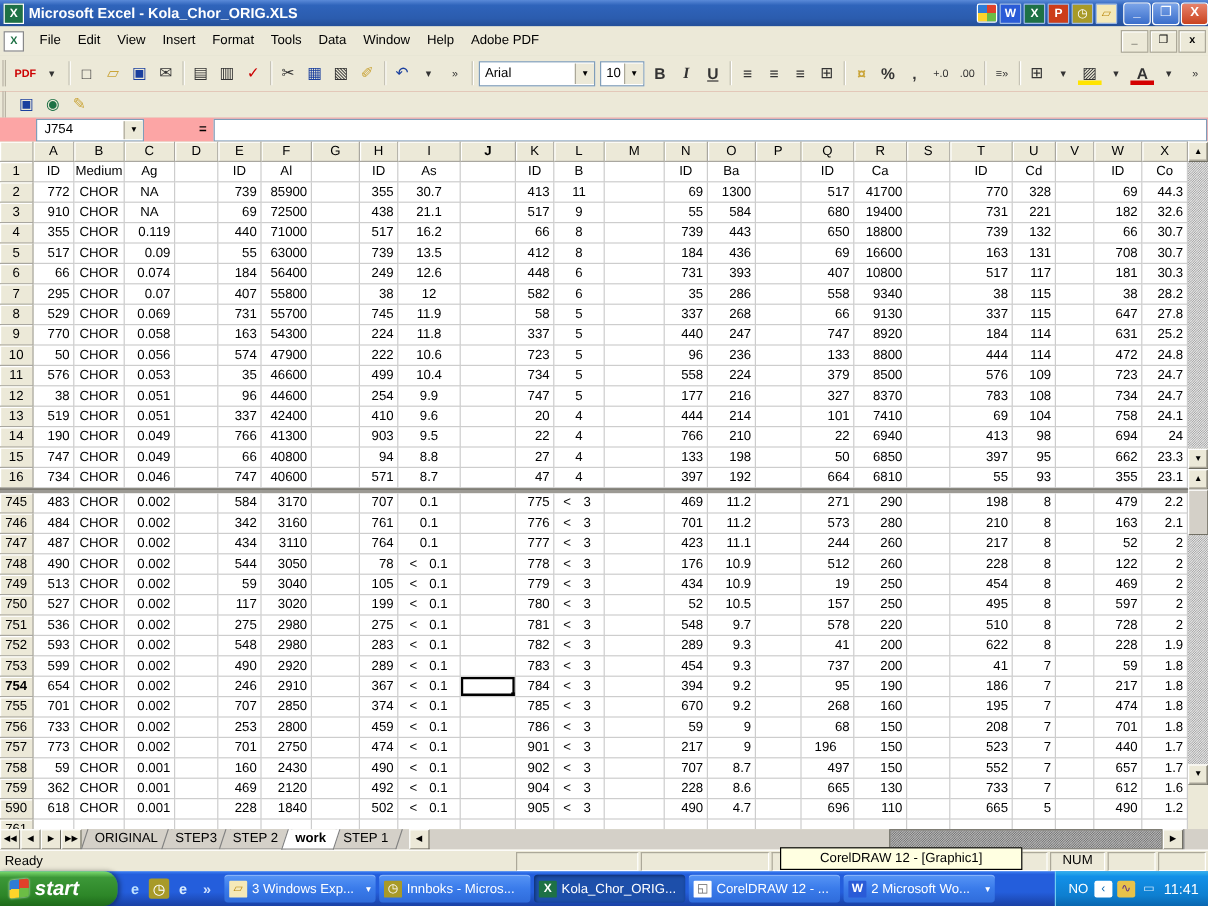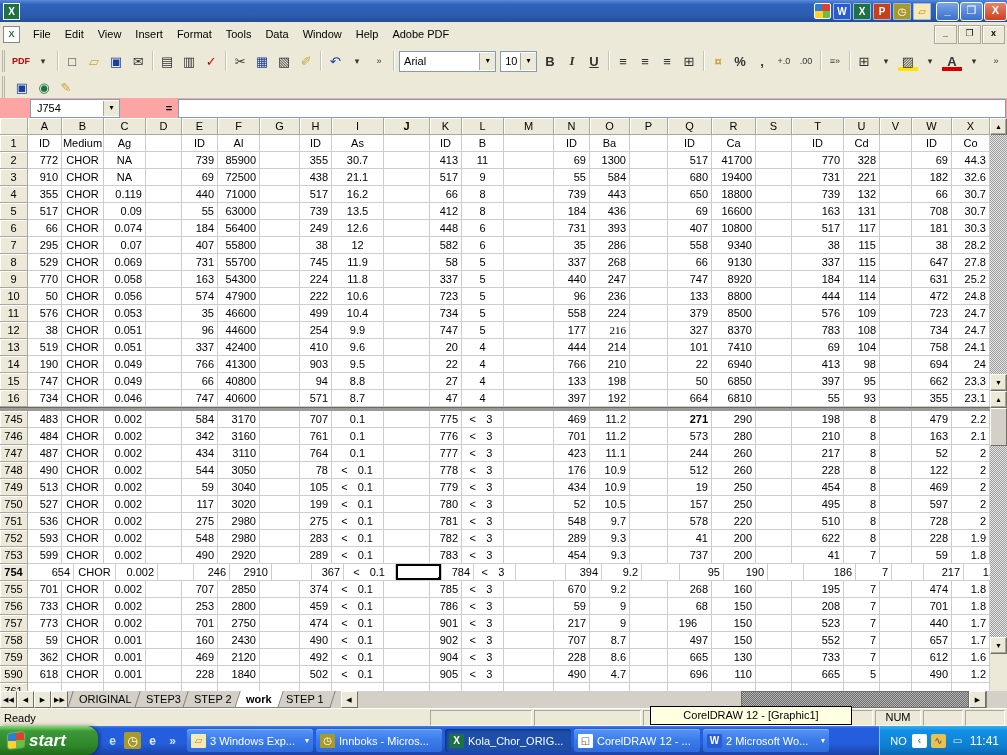--- a/index.html
+++ b/index.html
@@ -141,20 +141,21 @@
     border-left:1px solid #6ecdf2;color:#fff;}
   #systray .tray-ico{width:15px;height:14px;display:inline-flex;align-items:center;justify-content:center;
     font-size:10px;border-radius:2px;}
   #clock{font-size:12px;}
 </style>
 </head>
 <body>
 
 <div id="titlebar" class="abs">
   <span class="appico">X</span>
+  <span>Microsoft Excel - Kola_Chor_ORIG.XLS</span>
   <span id="titleicons">
       <span class="winlogo"></span>
       <span class="tico" style="background: rgb(42, 91, 215); color: rgb(255, 255, 255);">W</span>
       <span class="tico" style="background: rgb(30, 113, 69); color: rgb(255, 255, 255);">X</span>
       <span class="tico" style="background: rgb(204, 61, 26); color: rgb(255, 255, 255);">P</span>
       <span class="tico" style="background: rgb(168, 154, 40); color: rgb(255, 255, 255);">◷</span>
       <span class="tico" style="background: rgb(245, 233, 184); color: rgb(184, 134, 11);">▱</span>
     </span>
   <span class="capbtn">_</span>
   <span class="capbtn">❐</span>
@@ -595,21 +596,21 @@
       <div class="cell num" style="width: 36px;">96</div>
       <div class="cell num" style="width: 42px;">44600</div>
       <div class="cell" style="width: 40px;"></div>
       <div class="cell num" style="width: 32px;">254</div>
       <div class="cell ctr" style="width: 52px;">9.9</div>
       <div class="cell" style="width: 46px;"></div>
       <div class="cell num" style="width: 32px;">747</div>
       <div class="cell ctr" style="width: 42px;">5</div>
       <div class="cell" style="width: 50px;"></div>
       <div class="cell num" style="width: 36px;">177</div>
-      <div class="cell num" style="width: 40px; font-family: Liberation Serif, serif;">216</div>
+      <div class="cell num" style="width: 40px;">216</div>
       <div class="cell" style="width: 38px;"></div>
       <div class="cell num" style="width: 44px;">327</div>
       <div class="cell num" style="width: 44px;">8370</div>
       <div class="cell" style="width: 36px;"></div>
       <div class="cell num" style="width: 52px;">783</div>
       <div class="cell num" style="width: 36px;">108</div>
       <div class="cell" style="width: 32px;"></div>
       <div class="cell num" style="width: 40px;">734</div>
       <div class="cell num" style="width: 38px;">24.7</div>
     </div>
@@ -738,21 +739,21 @@
       <div class="cell" style="width: 46px;"></div>
       <div class="cell num" style="width: 32px;">775</div>
       <div class="cell lt" style="width: 42px;">
         <span class="sym">&lt;</span>
         <span class="val">3</span>
       </div>
       <div class="cell" style="width: 50px;"></div>
       <div class="cell num" style="width: 36px;">469</div>
       <div class="cell num" style="width: 40px;">11.2</div>
       <div class="cell" style="width: 38px;"></div>
-      <div class="cell num" style="width: 44px; font-weight: bold;">271</div>
+      <div class="cell num" style="width: 44px;">271</div>
       <div class="cell num" style="width: 44px;">290</div>
       <div class="cell" style="width: 36px;"></div>
       <div class="cell num" style="width: 52px;">198</div>
       <div class="cell num" style="width: 36px;">8</div>
       <div class="cell" style="width: 32px;"></div>
       <div class="cell num" style="width: 40px;">479</div>
       <div class="cell num" style="width: 38px;">2.2</div>
     </div>
     <div class="grow">
       <div class="rhead">746</div>
@@ -1007,21 +1008,21 @@
       <div class="cell num" style="width: 44px;">200</div>
       <div class="cell" style="width: 36px;"></div>
       <div class="cell num" style="width: 52px;">41</div>
       <div class="cell num" style="width: 36px;">7</div>
       <div class="cell" style="width: 32px;"></div>
       <div class="cell num" style="width: 40px;">59</div>
       <div class="cell num" style="width: 38px;">1.8</div>
     </div>
     <div class="grow">
       <div class="rhead" style="font-weight: bold;">754</div>
-      <div class="cell num" style="width: 46px; text-align: right;">654</div>
+      <div class="cell num" style="width: 34px; text-align: right;">654</div>
       <div class="cell ctr" style="width: 42px;">CHOR</div>
       <div class="cell num" style="width: 42px;">0.002</div>
       <div class="cell" style="width: 36px;"></div>
       <div class="cell num" style="width: 36px;">246</div>
       <div class="cell num" style="width: 42px;">2910</div>
       <div class="cell" style="width: 40px;"></div>
       <div class="cell num" style="width: 32px;">367</div>
       <div class="cell lt" style="width: 52px;">
         <span class="sym">&lt;</span>
         <span class="val">0.1</span>

